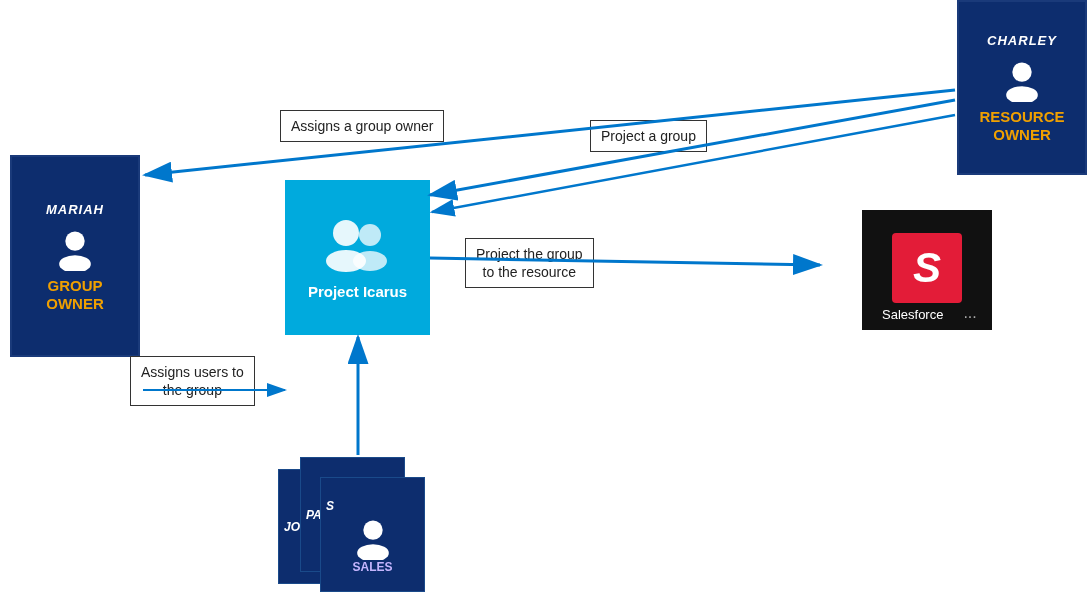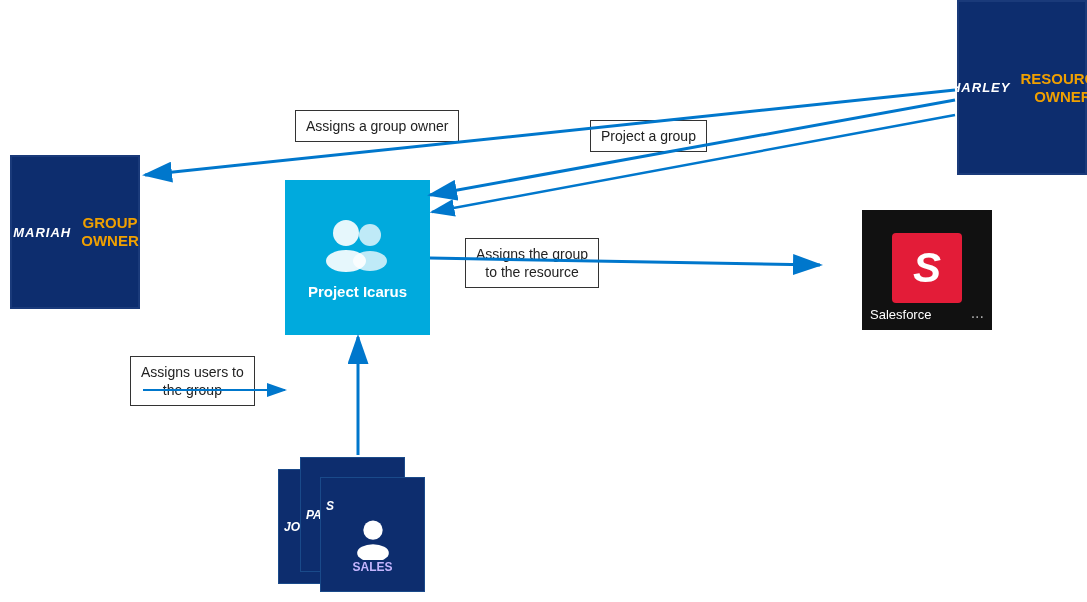--- a/index.html
+++ b/index.html
@@ -11,21 +11,21 @@
       overflow: hidden;
       font-family: 'Segoe UI', Arial, sans-serif;
     }
 
     
     .person-card {
       position: absolute;
       background: #0d2d6e;
       color: #fff;
       display: flex;
-      flex-direction: row;
+      flex-direction: column;
       align-items: center;
       justify-content: center;
       border: 2px solid #1a3a7a;
     }
 
     .person-card .card-name {
       font-style: italic;
       font-weight: bold;
       font-size: 13px;
       color: #fff;
@@ -55,21 +55,21 @@
       right: 0;
       width: 130px;
       height: 175px;
     }
 
     
     #mariah-card {
       top: 155px;
       left: 10px;
       width: 130px;
-      height: 154px;
+      height: 202px;
     }
 
     
     #project-icarus {
       position: absolute;
       top: 180px;
       left: 285px;
       width: 145px;
       height: 155px;
       background: #00aadd;
@@ -179,21 +179,21 @@
       color: #fff;
       font-size: 42px;
       font-weight: bold;
       font-style: italic;
     }
 
     .sf-bottom {
       display: flex;
       align-items: flex-end;
       width: 100%;
-      padding: 0 8px;
+      padding: 0 20px;
       justify-content: space-between;
     }
   </style>
 </head>
 <body>
 
 <div id="charley-card" class="person-card">
   <div class="card-name">CHARLEY</div>
   <svg class="person-icon" viewBox="0 0 50 50">
     <circle cx="25" cy="16" r="11" fill="#fff"></circle>
@@ -243,30 +243,30 @@
 
 <div class="user-card-stack" style="bottom: 10px; left: 320px; z-index:3;">
   <div class="u-name">S</div>
   <svg width="44" height="44" viewBox="0 0 50 50">
     <circle cx="25" cy="16" r="11" fill="#fff"></circle>
     <ellipse cx="25" cy="42" rx="18" ry="10" fill="#fff"></ellipse>
   </svg>
   <div class="u-role">SALES</div>
 </div>
 
-<div class="arrow-label" style="top: 110px; left: 295px;">
+<div class="arrow-label" style="top: 110px; left: 280px;">
   <span>Assigns a group owner</span>
 </div>
 
 <div class="arrow-label" style="top: 120px; left: 590px;">
   <span>Project a group</span>
 </div>
 
 <div class="arrow-label" style="top: 238px; left: 465px;">
-  <span style="white-space:pre-line; display:block; text-align:center;">Assigns the group
+  <span style="white-space:pre-line; display:block; text-align:center;">Project the group
 to the resource</span>
 </div>
 
 <div class="arrow-label" style="top: 356px; left: 130px;">
   <span style="white-space:pre-line; display:block; text-align:center;">Assigns users to
 the group</span>
 </div>
 
 <svg id="arrows-svg">
   <defs>

